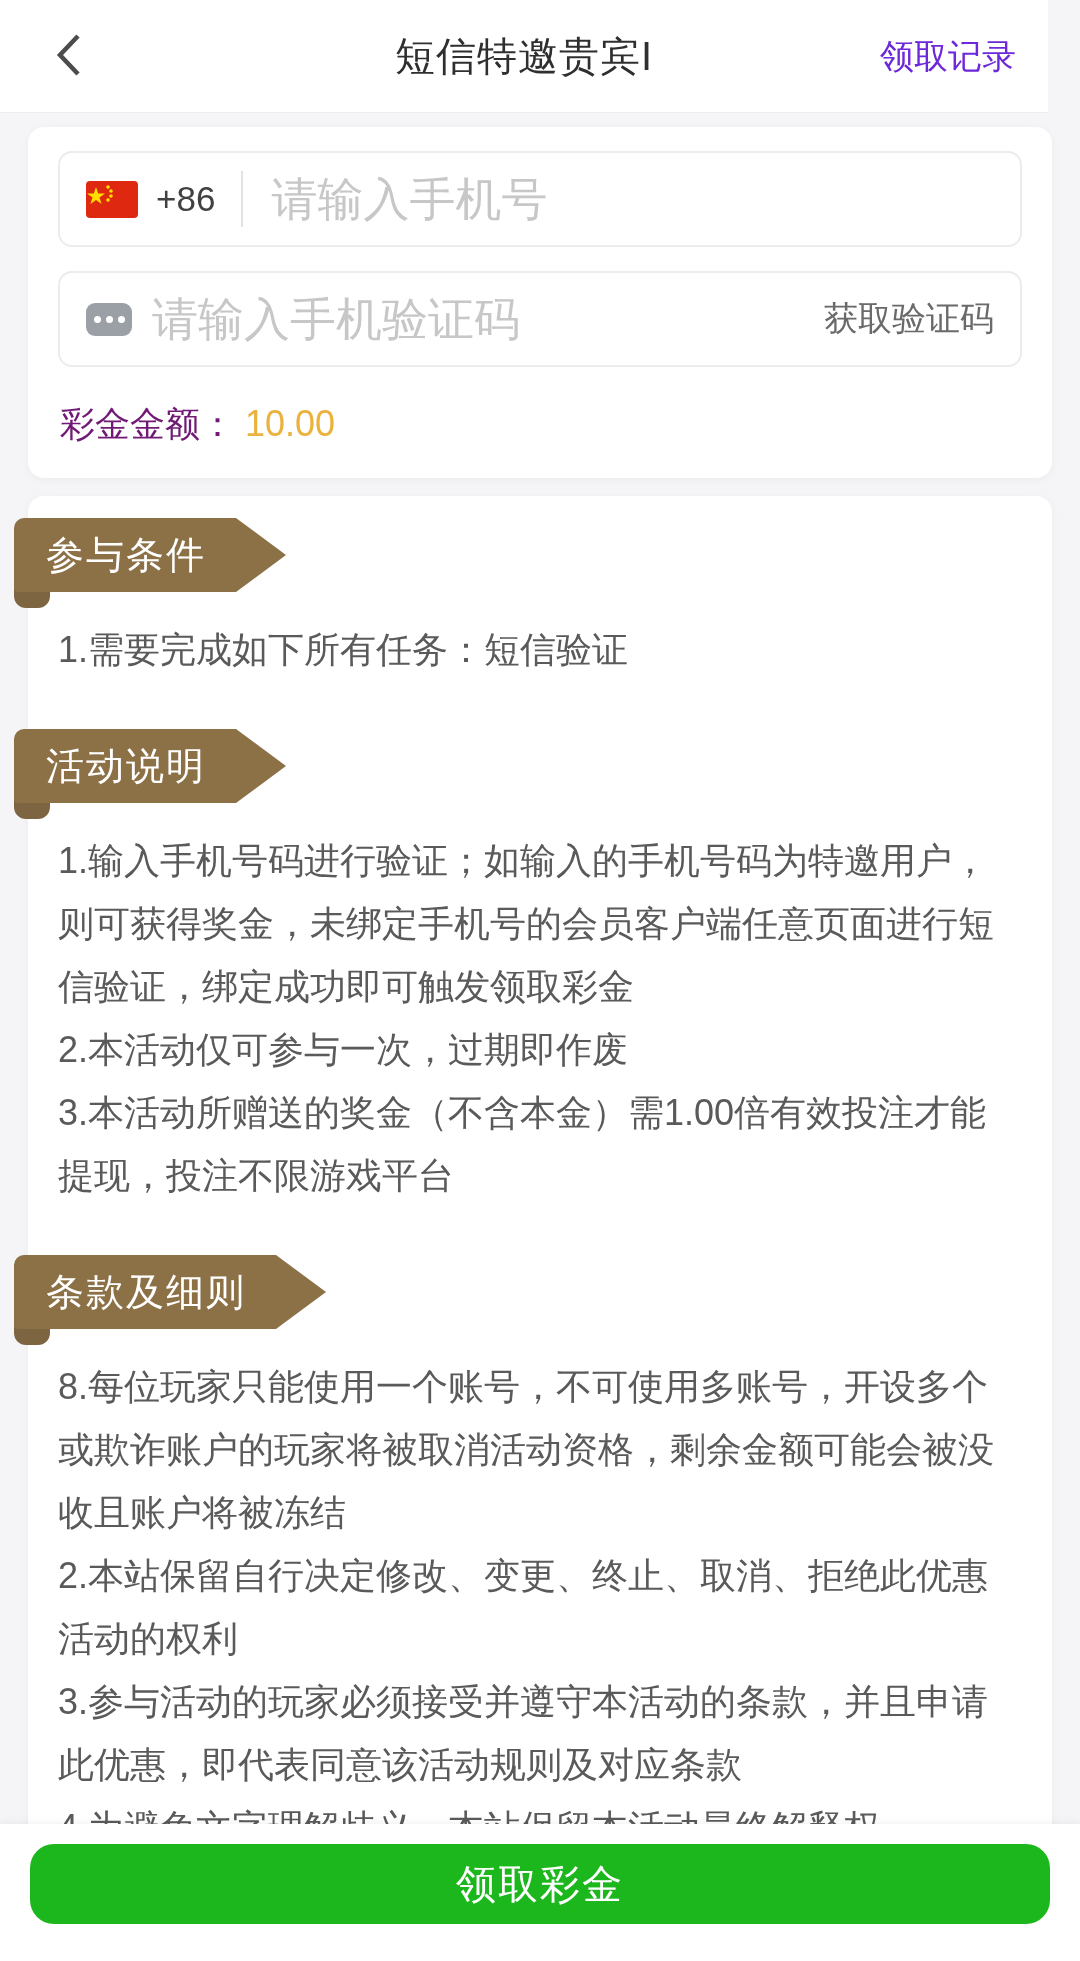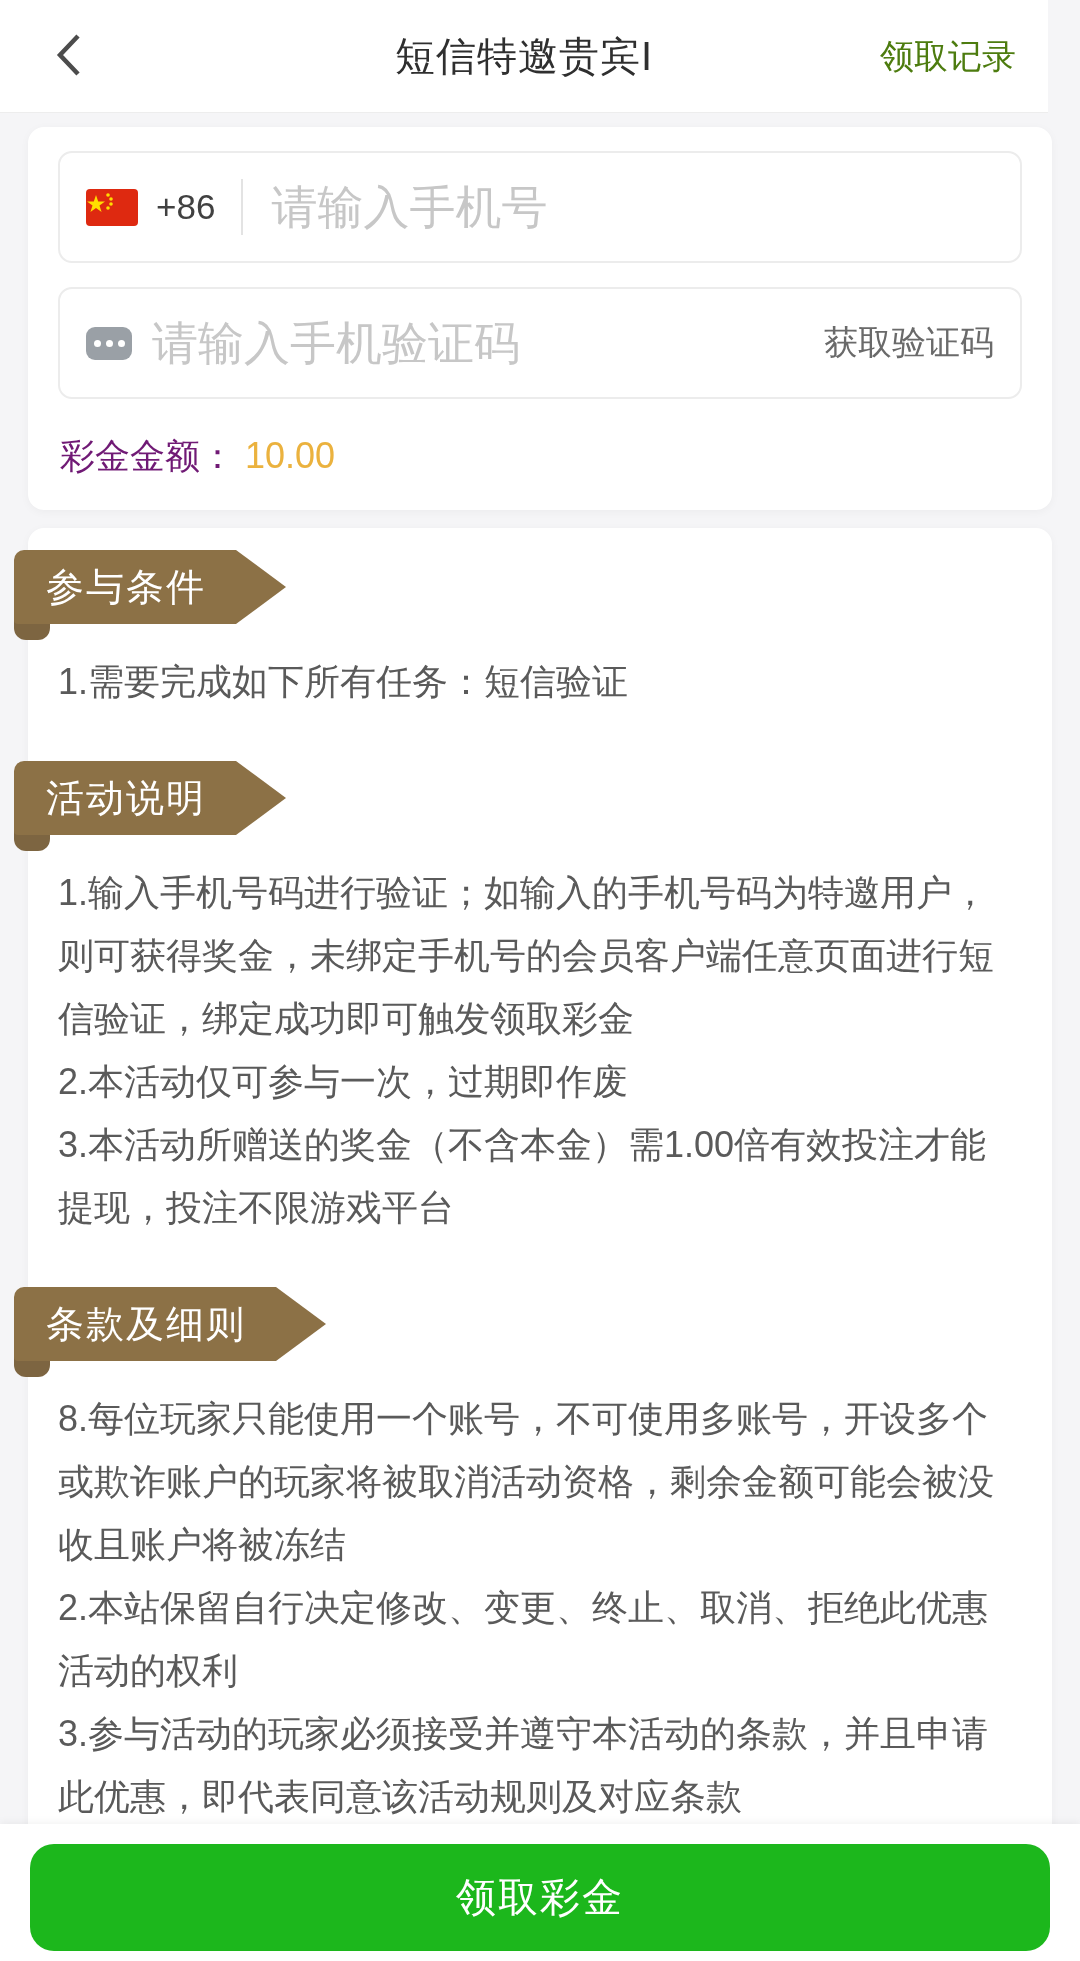--- a/index.html
+++ b/index.html
@@ -18,30 +18,30 @@
   .back-btn {
     position:absolute; left:34px; top:0; height:113px; width:70px;
     display:flex; align-items:center; justify-content:center; cursor:pointer;
   }
   .page-title {
     flex:1; text-align:center; font-size:40px; color:#2f2f2f; font-weight:500;
     letter-spacing:1px;
   }
   .records-link {
     position:absolute; right:32px; top:0; height:113px;
-    display:flex; align-items:center; font-size:34px; color:#4d7c0f; cursor:pointer;
+    display:flex; align-items:center; font-size:34px; color:#6d28d9; cursor:pointer;
   }
   
   .card {
     position:relative; margin:0 28px; background:#ffffff; border-radius:16px;
     box-shadow:0 2px 10px rgba(0,0,0,0.04);
   }
   .form-card { margin-top:14px; padding:24px 30px 30px 30px; }
   .input-box {
-    height:112px; border:2px solid #ececec; border-radius:14px;
+    height:96px; border:2px solid #ececec; border-radius:14px;
     display:flex; align-items:center; padding:0 26px; background:#fff;
   }
   .input-box + .input-box { margin-top:24px; }
   .flag { width:52px; height:37px; border-radius:4px; overflow:hidden; flex:0 0 auto; }
   .country-code { font-size:35px; color:#414141; margin-left:18px; }
   .v-divider { width:2px; height:56px; background:#e3e3e3; margin:0 28px 0 26px; }
   .text-input {
     flex:1; border:none; outline:none; font-size:46px; color:#333;
     font-family:inherit; background:transparent; min-width:0;
   }
@@ -76,21 +76,21 @@
   .section-text {
     margin-top:26px; font-size:36px; line-height:63px; color:#5a5a5a;
     width:962px;
   }
   
   .footer {
     position:absolute; left:0; bottom:0; width:1080px; height:137px;
     background:#ffffff; box-shadow:0 -2px 8px rgba(0,0,0,0.05); z-index:40;
   }
   .claim-btn {
-    display:block; margin:20px auto 0 auto; width:1020px; height:107px;
+    display:block; margin:20px auto 0 auto; width:1020px; height:80px;
     background:#1cb71c; border:none; border-radius:24px; cursor:pointer;
     color:#ffffff; font-size:40px; font-family:inherit; letter-spacing:2px;
   }
 </style>
 </head>
 <body>
 
 <div class="screen">
 
   <div class="header">

